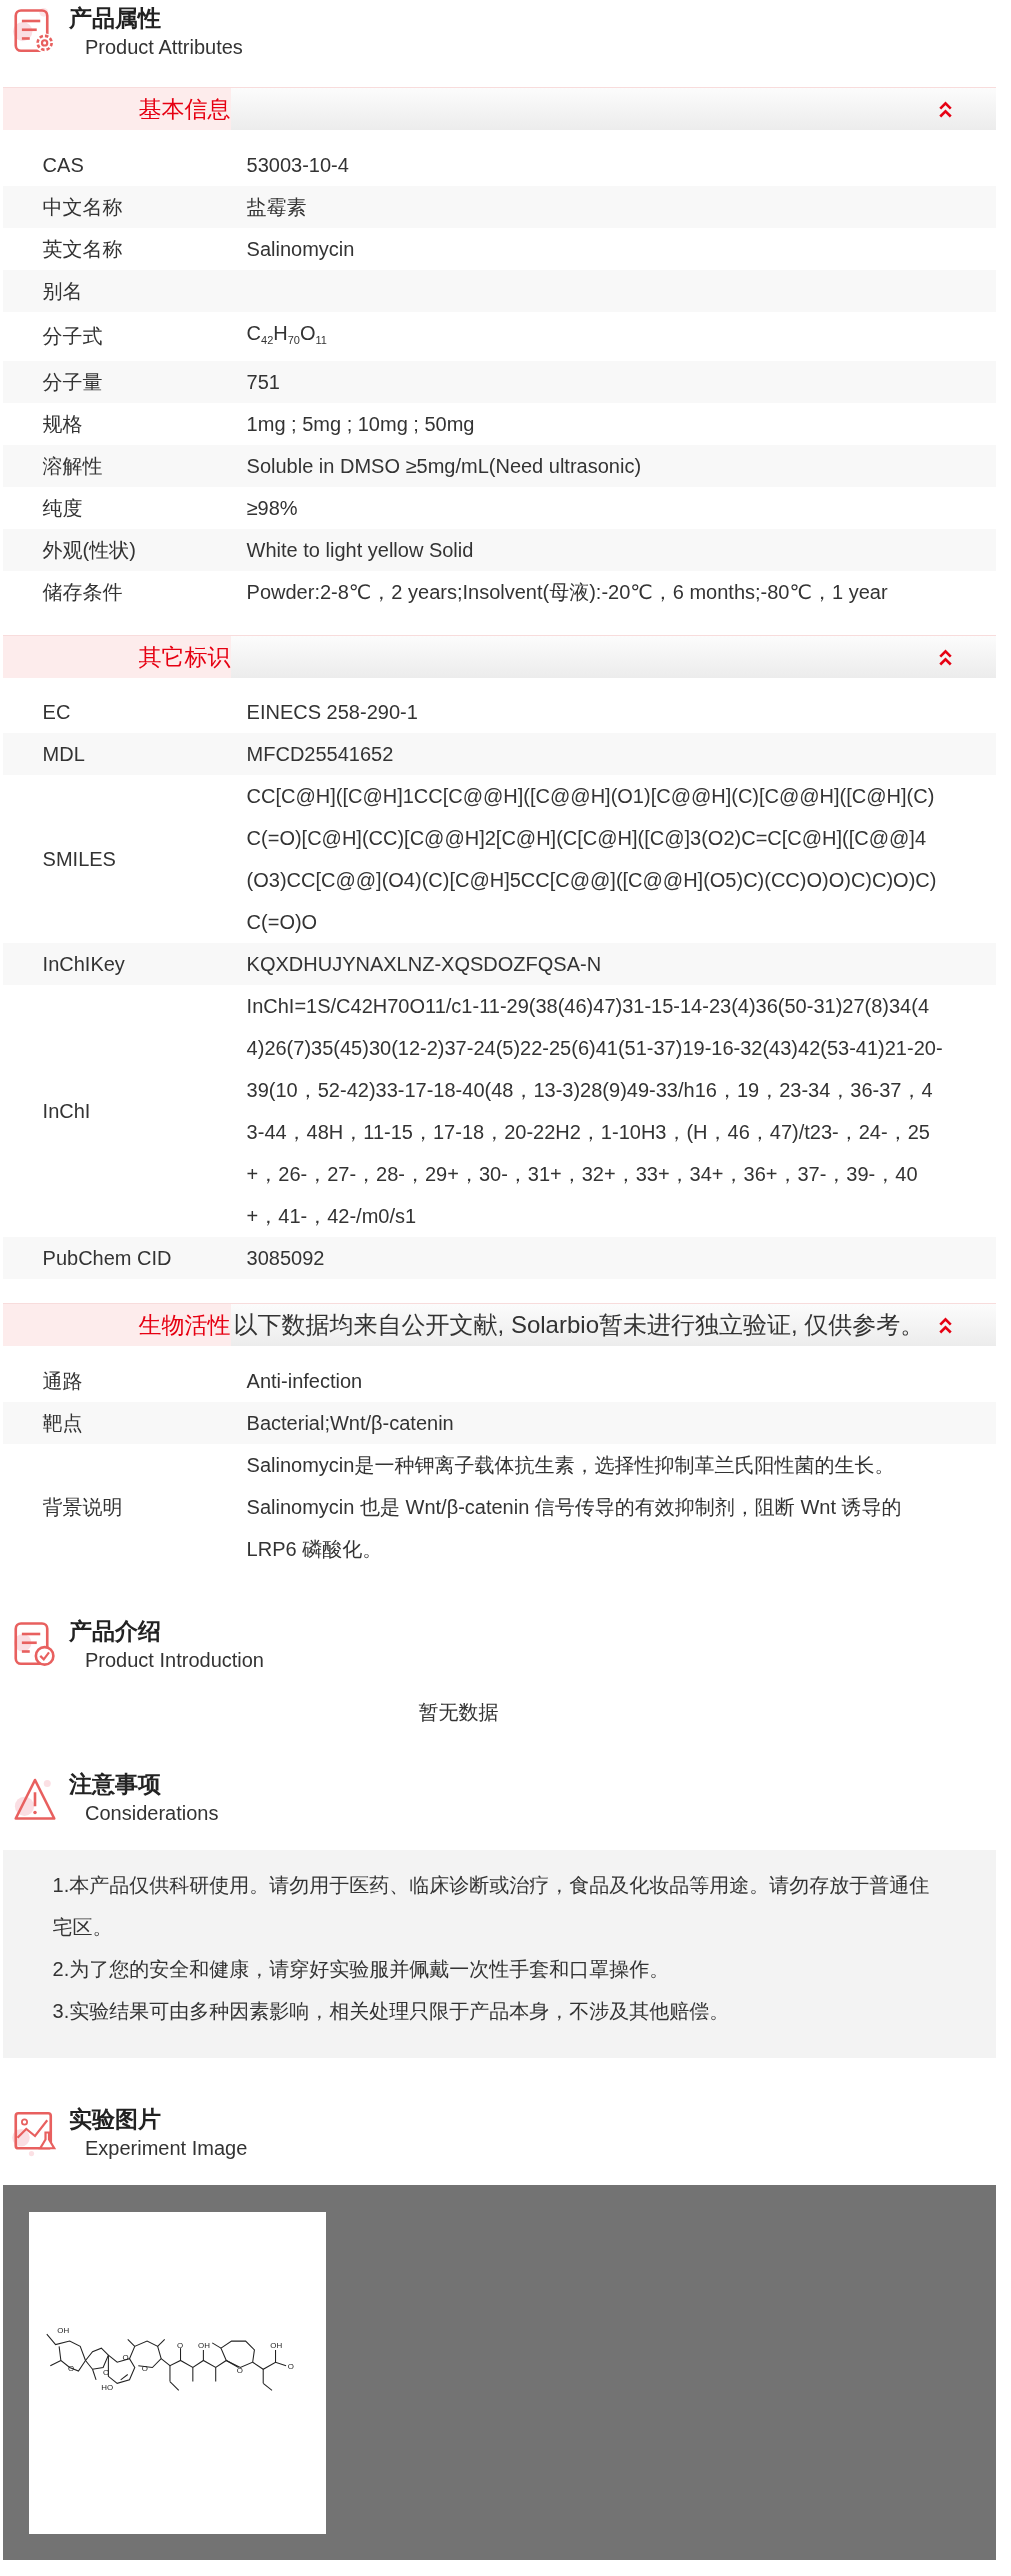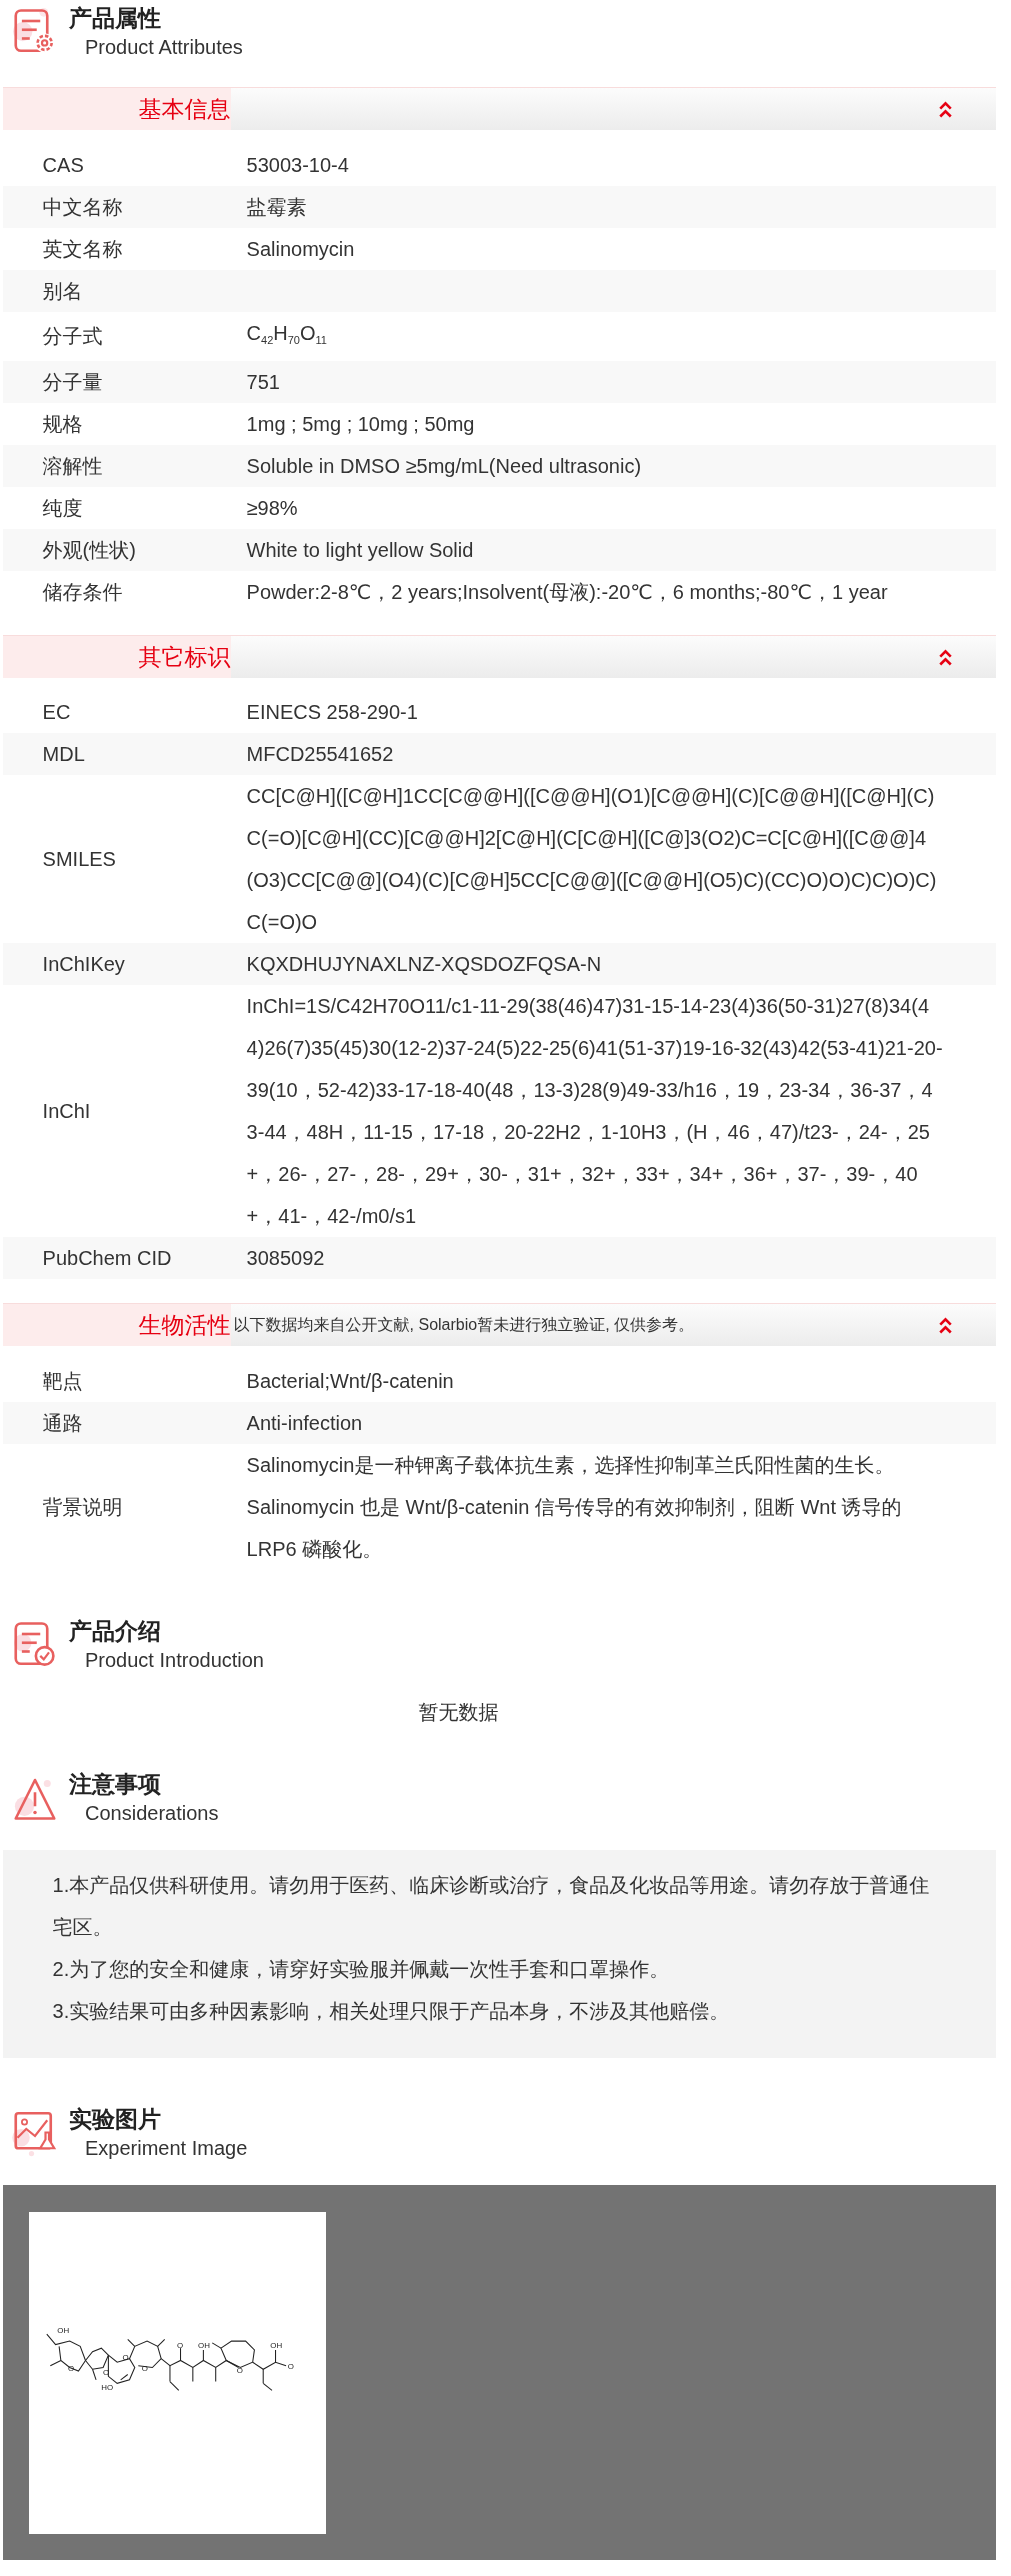--- a/index.html
+++ b/index.html
@@ -64,21 +64,21 @@
     line-height: 42px;
     padding-left: 66px;
     white-space: nowrap;
     text-align: right;
   }
   .bar .note {
     position: absolute;
     left: 231px;
     top: 0;
     line-height: 42px;
-    font-size: 16px;
+    font-size: 24px;
     color: #333333;
     white-space: nowrap;
   }
   .bar .chev {
     position: absolute;
     left: 932px;
     top: 10.6px;
     width: 21px;
     height: 21px;
     cursor: pointer;
@@ -270,26 +270,26 @@
   <span class="chev">
     <svg width="21" height="21" viewBox="0 0 24 24">
         <polyline points="6,11 12,5 18,11" fill="none" stroke="#e60012" stroke-width="3"></polyline>
         <polyline points="6,20 12,14 18,20" fill="none" stroke="#e60012" stroke-width="3"></polyline>
       </svg>
   </span>
 </div>
 
 <div class="rows" style="top:1360px">
   <div class="row">
+      <span class="k">通路</span>
+      <span class="v">Anti-infection</span>
+    </div>
+  <div class="row">
       <span class="k">靶点</span>
       <span class="v">Bacterial;Wnt/β-catenin</span>
-    </div>
-  <div class="row">
-      <span class="k">通路</span>
-      <span class="v">Anti-infection</span>
     </div>
   <div class="row">
       <span class="k">背景说明</span>
       <span class="v" style="padding-right:48px;word-break:normal">Salinomycin是一种钾离子载体抗生素，选择性抑制革兰氏阳性菌的生长。Salinomycin 也是 Wnt/β-catenin 信号传导的有效抑制剂，阻断 Wnt 诱导的 LRP6 磷酸化。</span>
     </div>
 </div>
 
 <div class="sec-head" style="top:1613px">
   <span class="icon">
     <svg width="46" height="49" viewBox="0 0 52 56">

